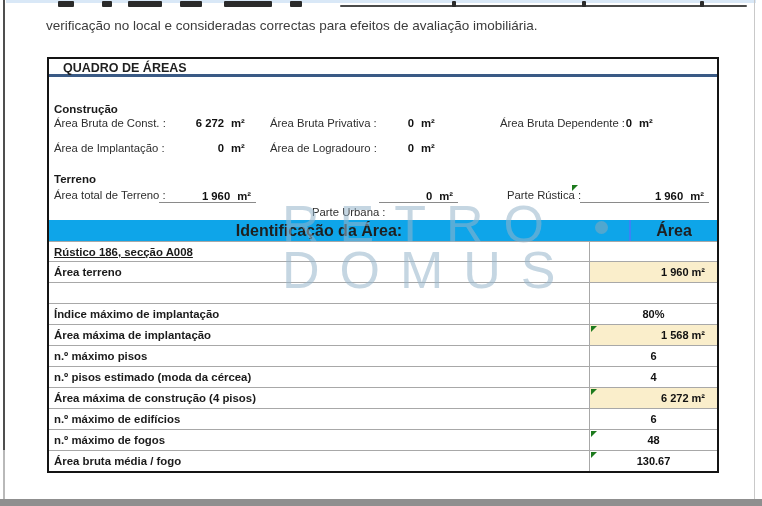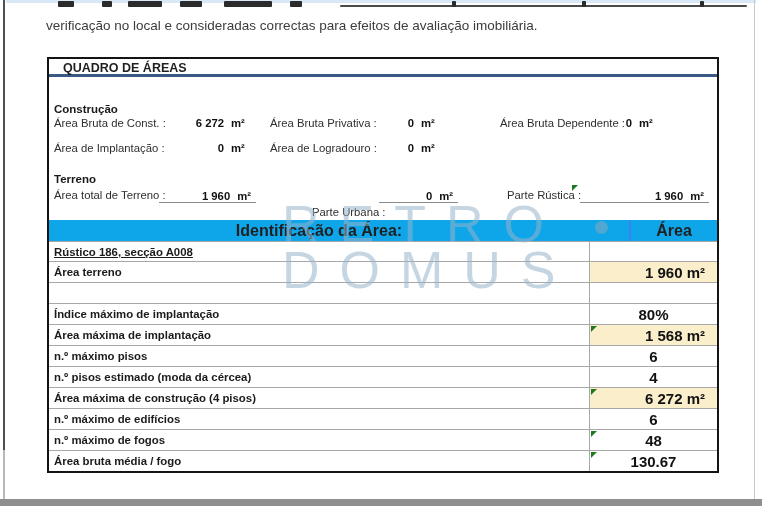--- a/index.html
+++ b/index.html
@@ -34,21 +34,21 @@
   .grid{position:absolute;left:0;top:161px;width:668px;}
   .g-header{display:flex;height:21px;background:#0ea5e9;font-weight:bold;font-size:16px;gap:40px;}
   .g-header .c1{width:540px;display:flex;align-items:center;justify-content:center;}
   .g-header .c2{flex:1;border-left:2px solid #3b82f6;display:flex;align-items:center;justify-content:center;}
   .g-row{display:flex;height:21px;border-top:1px solid #a8a8a8;box-sizing:border-box;}
   .g-row.h20{height:20px;}
   .g-label{width:540px;padding-left:5px;box-sizing:border-box;display:flex;align-items:center;
     font-weight:bold;font-size:11.4px;color:#1b1b1b;white-space:nowrap;}
   .g-row.sub .g-label{text-decoration:underline;}
   .g-value{flex:1;border-left:1px solid #a8a8a8;position:relative;display:flex;align-items:center;
-    justify-content:center;font-weight:bold;font-size:15px;color:#111;box-sizing:border-box;}
+    justify-content:center;font-weight:bold;font-size:11px;color:#111;box-sizing:border-box;}
   .g-value.hl{background:#faeecb;justify-content:flex-end;padding-right:12px;}
   .g-value.mk::before{content:"";position:absolute;left:1px;top:1px;
     border-top:6px solid #1d7a1d;border-right:6px solid transparent;}
   
   .watermark{position:absolute;left:0;top:0;width:762px;height:506px;pointer-events:none;z-index:9;}
   .wm-big{position:absolute;left:282px;font-size:52px;letter-spacing:20px;font-weight:400;
     color:rgba(150,180,203,0.55);line-height:1;}
   .wm-dot{position:absolute;left:595px;top:221px;width:13px;height:13px;border-radius:50%;
     background:rgba(165,170,175,0.45);}
   .wm-small{position:absolute;left:286px;top:284px;font-size:16px;letter-spacing:12px;

